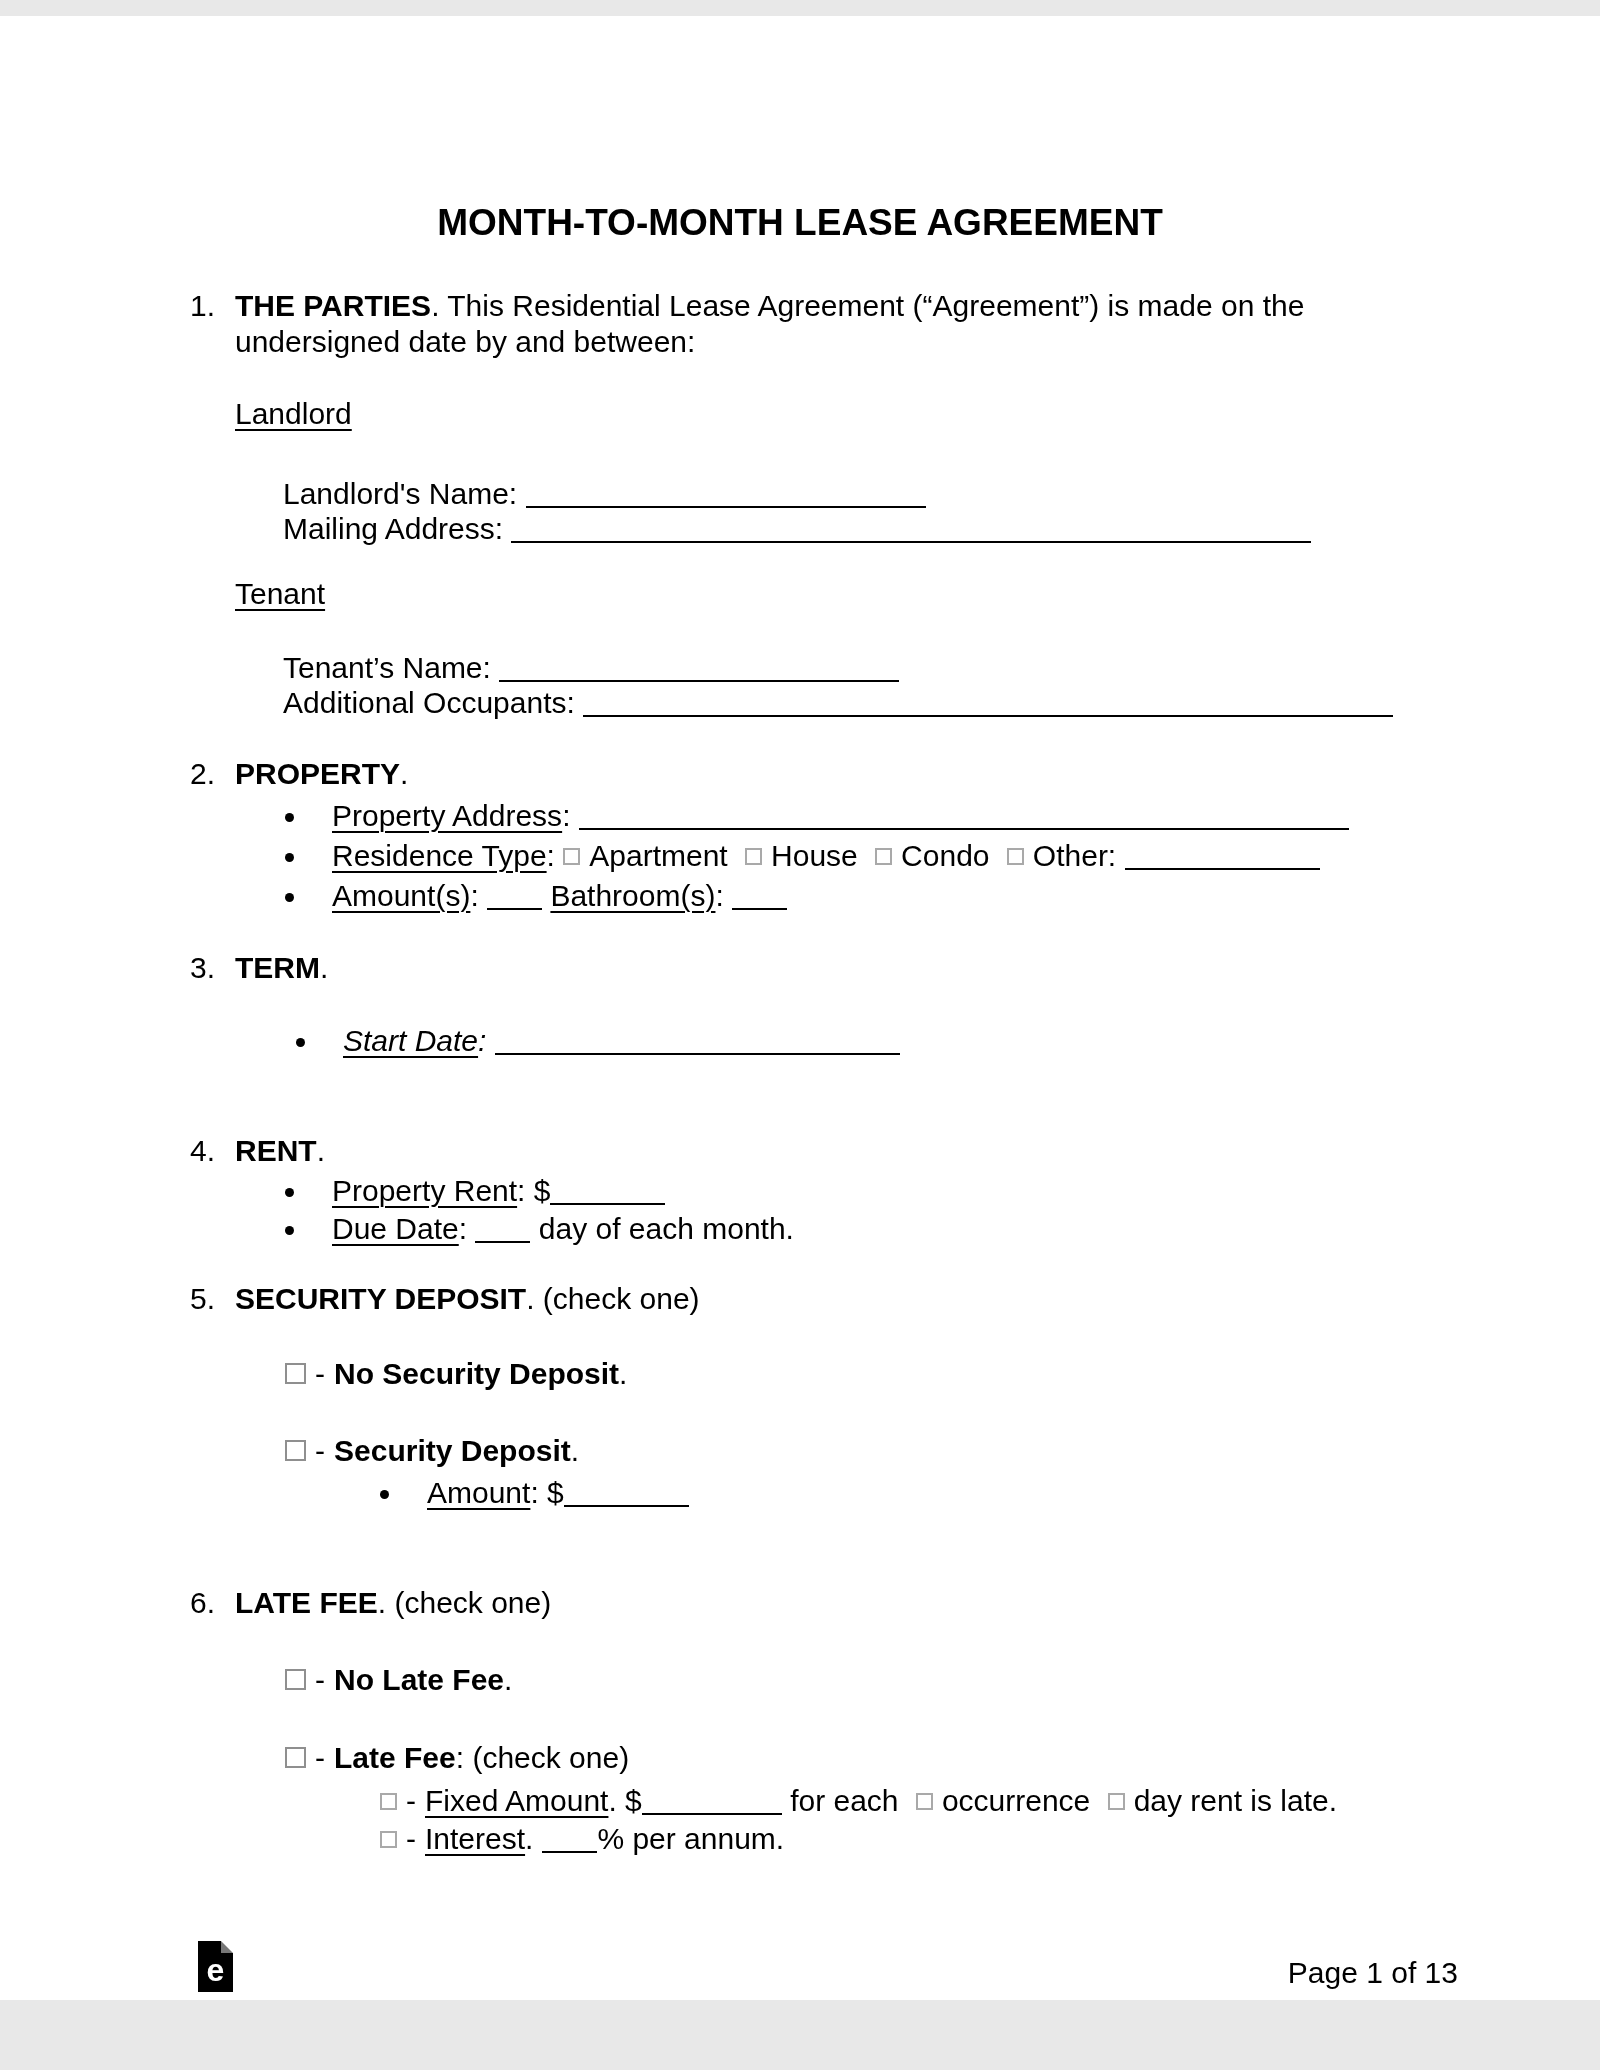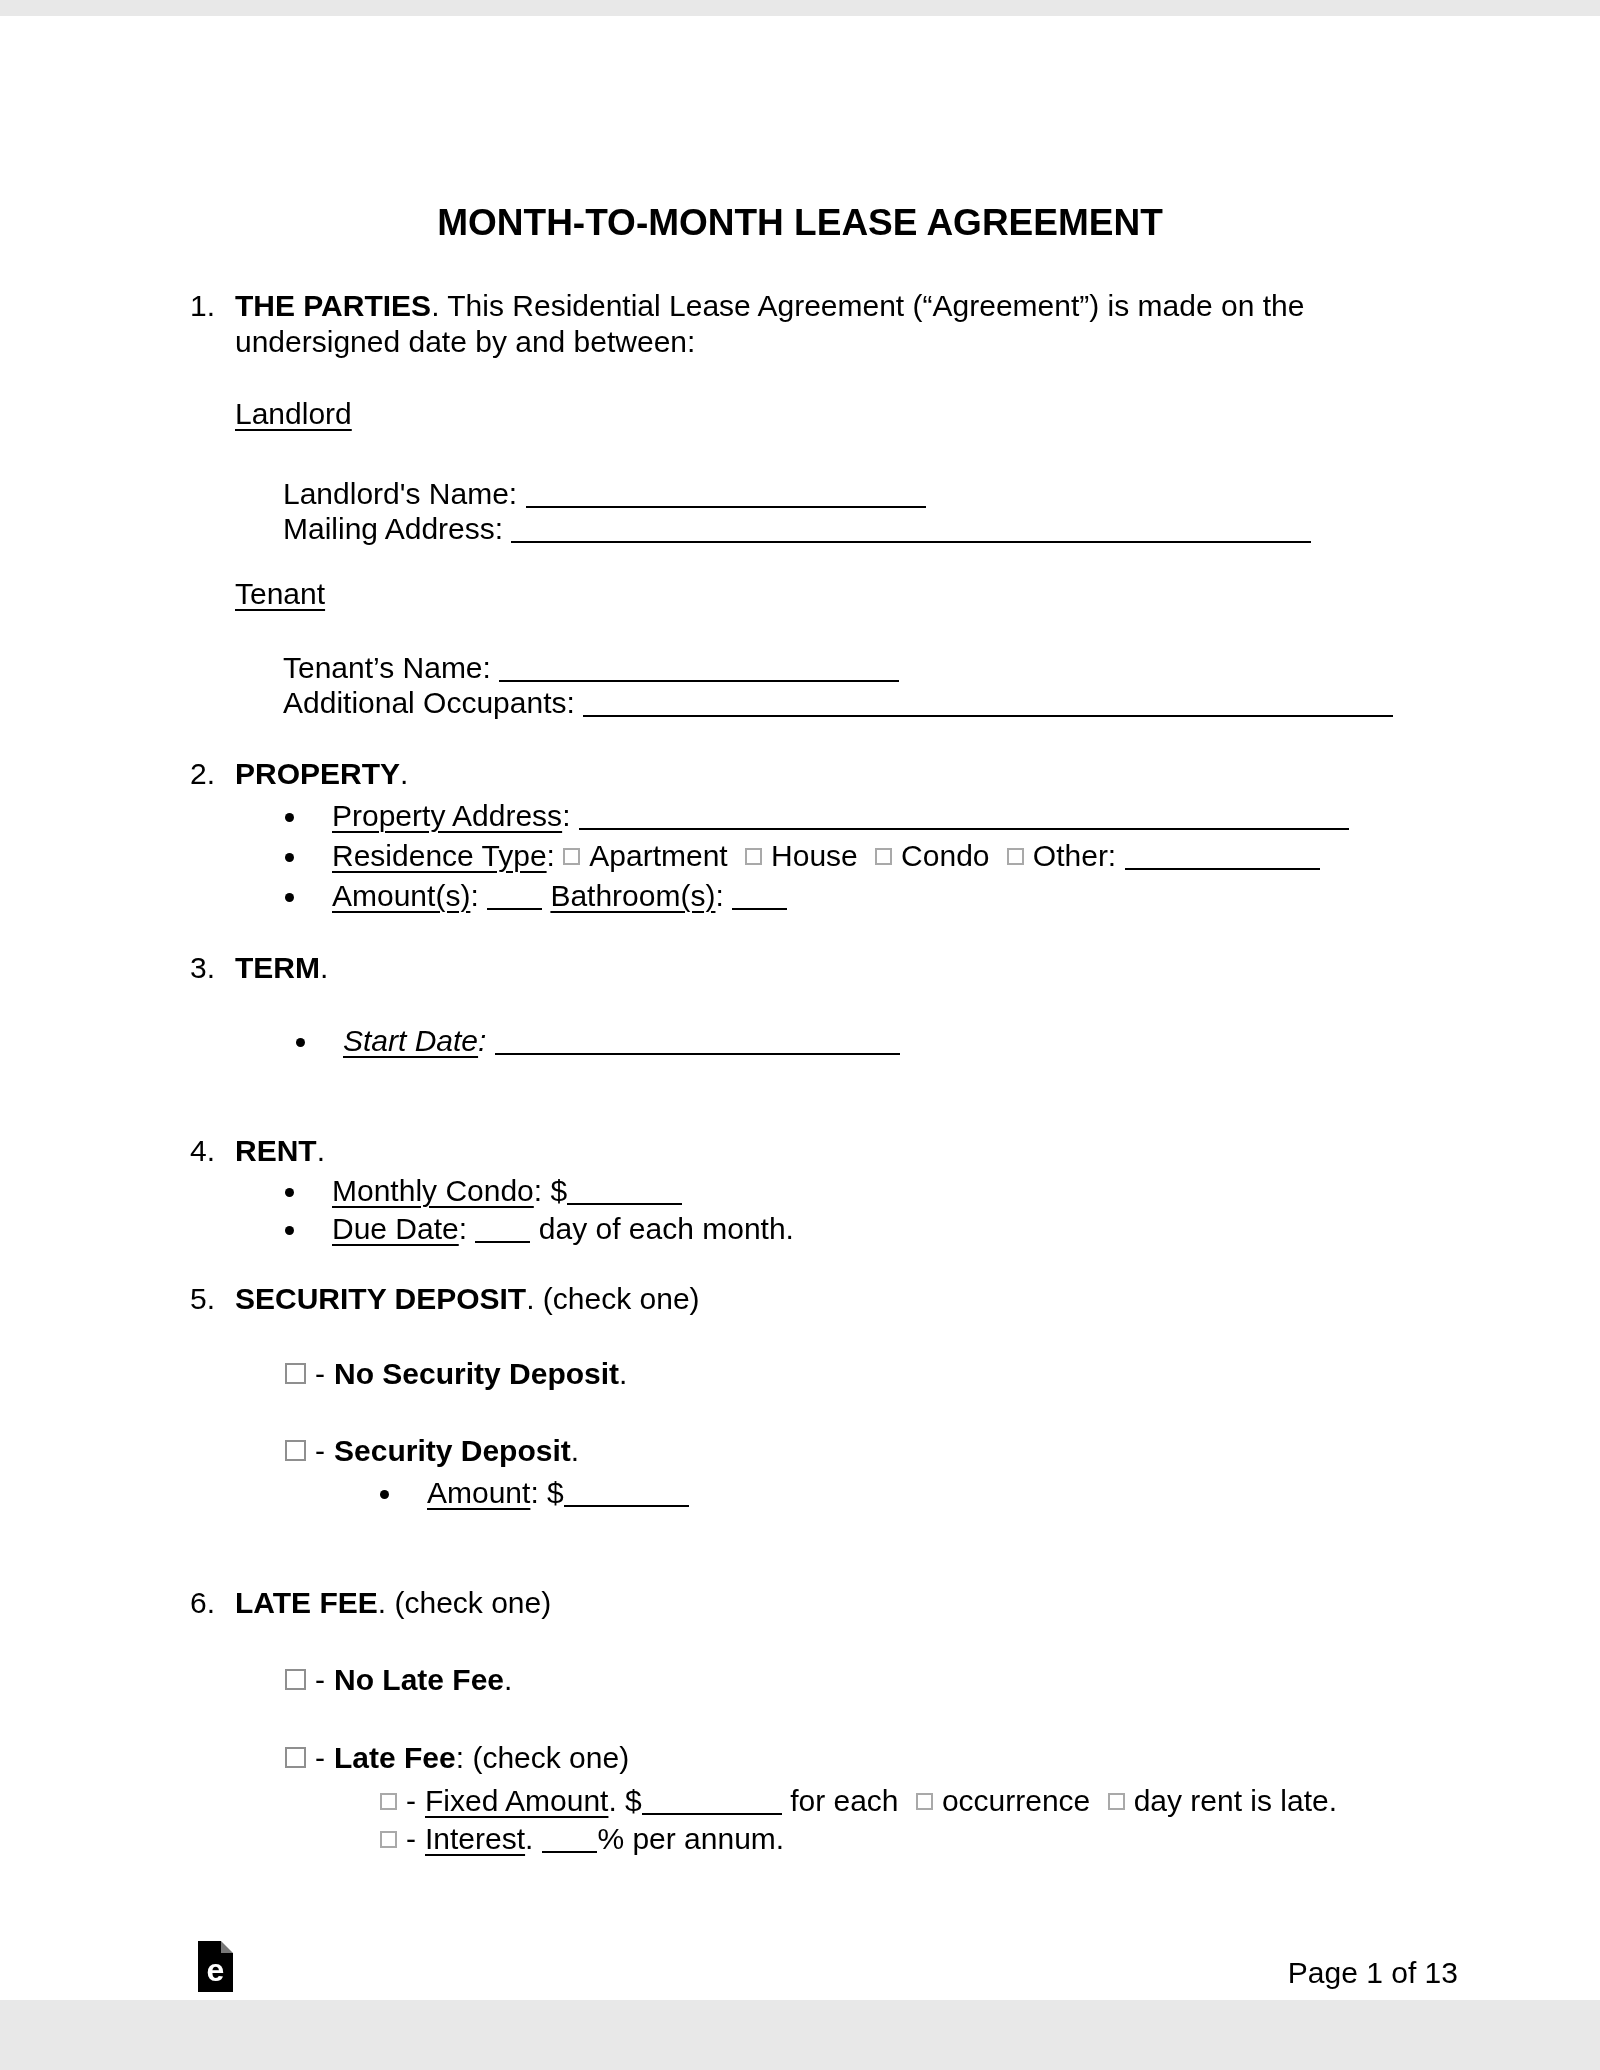--- a/index.html
+++ b/index.html
@@ -103,21 +103,21 @@
   </div>
   <div class="line" style="left:296px;top:1007px;font-style:italic;">
     <span class="mk"><span class="dot"></span></span><span class="ul">Start Date</span><span>:</span>
     <span class="bl" style="width:405px;"></span>
   </div>
 
   <div class="line" style="left:235px;top:1117px;">
     <span class="num">4.</span><span class="b">RENT</span><span>.</span>
   </div>
   <div class="line" style="left:285px;top:1157px;">
-    <span class="mk"><span class="dot"></span></span><span class="ul">Monthly Condo</span><span>: $</span><span class="bl" style="width:115px;"></span>
+    <span class="mk"><span class="dot"></span></span><span class="ul">Property Rent</span><span>: $</span><span class="bl" style="width:115px;"></span>
   </div>
   <div class="line" style="left:285px;top:1195px;">
     <span class="mk"><span class="dot"></span></span><span class="ul">Due Date</span><span>:</span>
     <span class="bl" style="width:55px;"></span>
     <span>day of each month.</span>
   </div>
 
   <div class="line" style="left:235px;top:1265px;">
     <span class="num">5.</span><span class="b">SECURITY DEPOSIT</span><span>. (check one)</span>
   </div>

